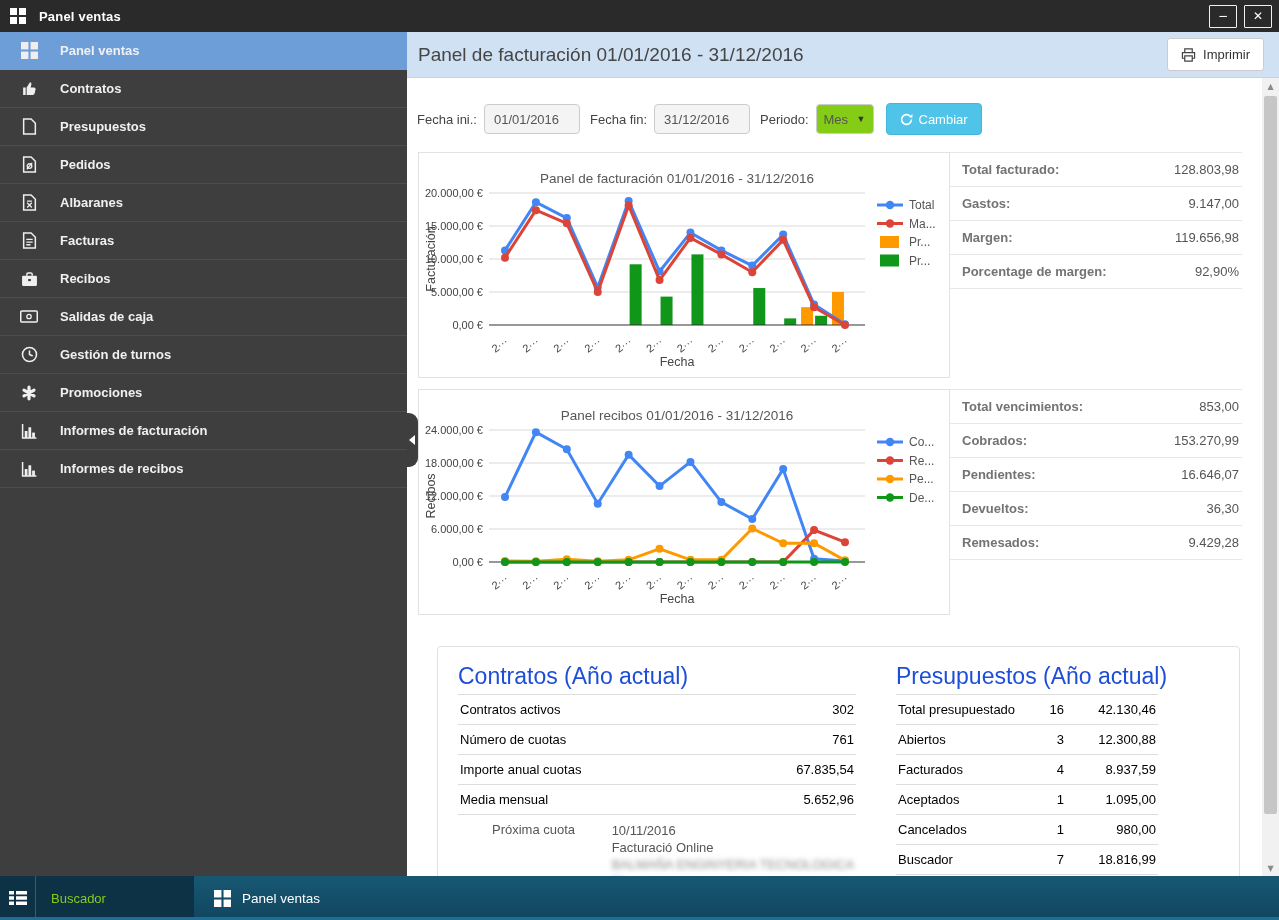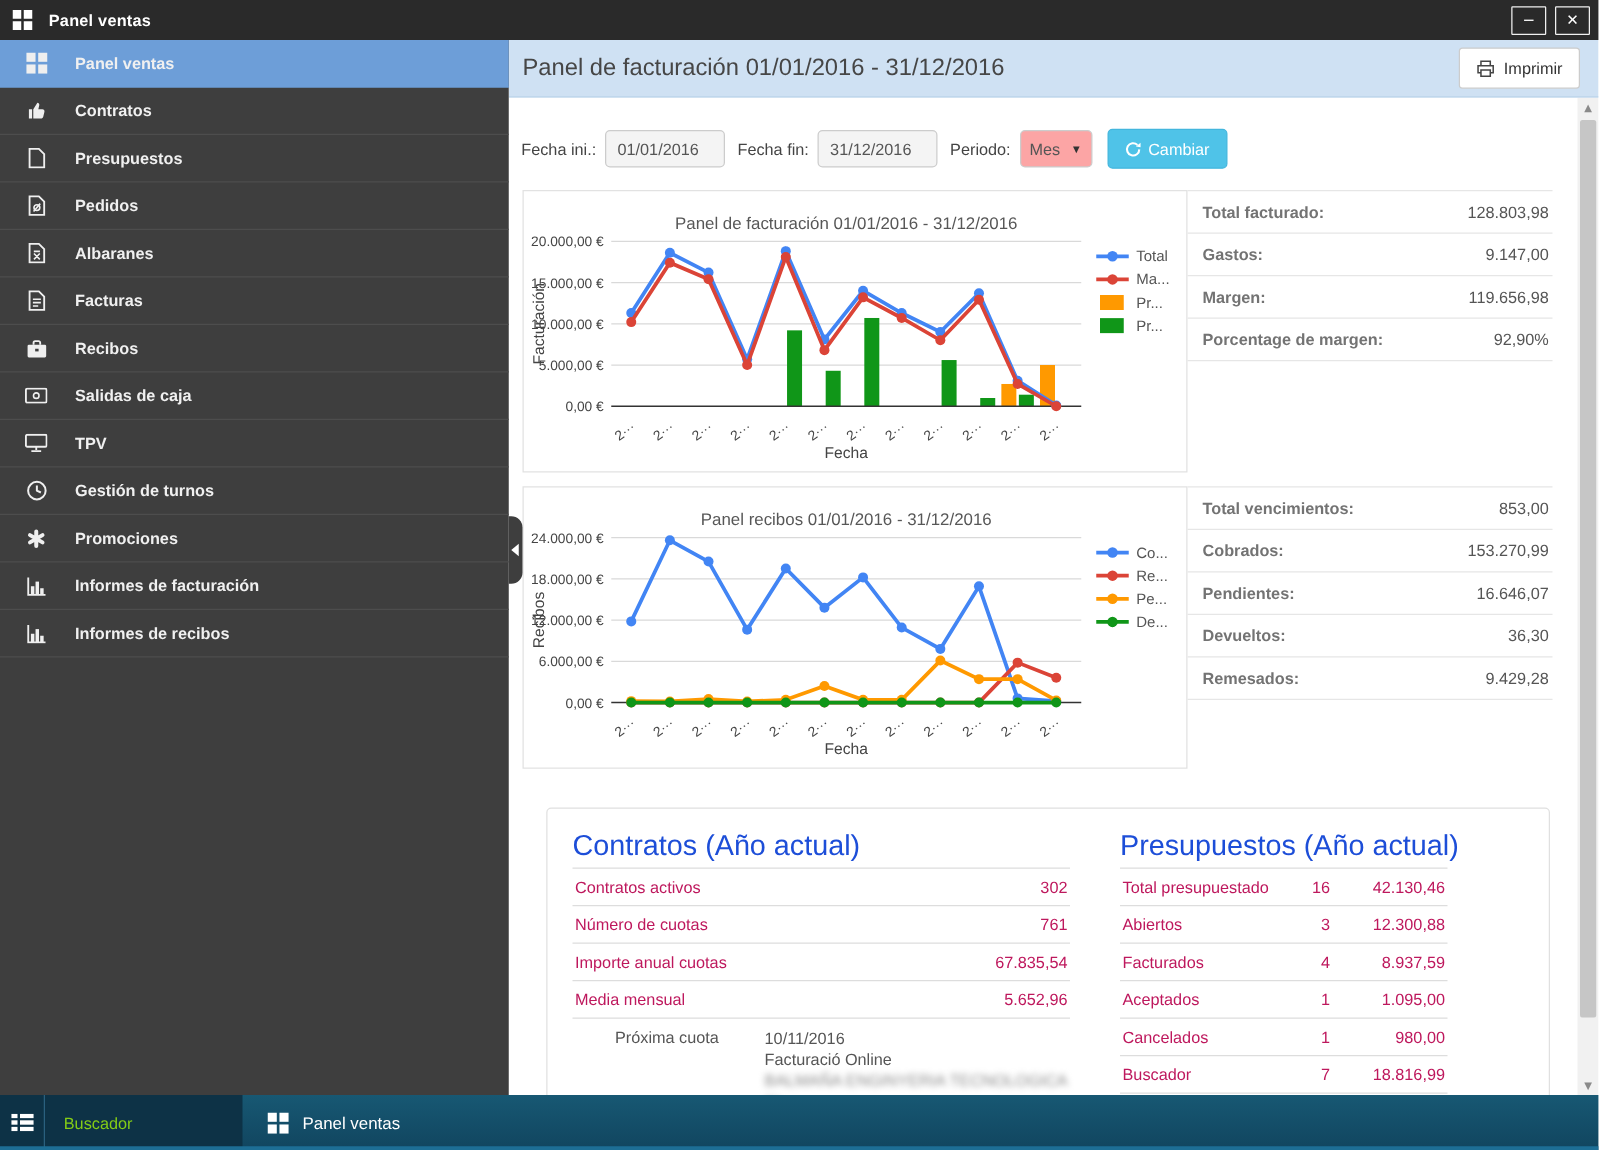--- a/index.html
+++ b/index.html
@@ -39,21 +39,21 @@
     display:flex; align-items:center; gap:7px; font-family:"Liberation Sans", sans-serif; }
 
   .content { position:absolute; top:46px; left:0; right:17px; bottom:0; background:#fff;
     overflow:hidden; padding-left:10px; }
 
   
   .filters { margin-top:25px; display:flex; align-items:center; font-size:13px; color:#444; }
   .filters label { margin-right:7px; }
   .txt { width:96px; height:30px; background:#f4f4f4; border:1px solid #ccc; border-radius:4px;
     padding:0 9px; font-size:13px; color:#555; margin-right:10px; font-family:"Liberation Sans", sans-serif; }
-  .select { width:58px; height:30px; background:#fca5a5; border:1px solid #ccc; border-radius:4px;
+  .select { width:58px; height:30px; background:#84cc16; border:1px solid #ccc; border-radius:4px;
     display:flex; align-items:center; justify-content:space-between; padding:0 7px; font-size:13px;
     color:#555; margin-right:12px; cursor:pointer; }
   .select .caret { font-size:9px; color:#333; }
   .cambiar-btn { height:32px; padding:10px 13px; background:#4fc3e8; border:1px solid #43b6dd;
     border-radius:4px; color:#fff; font-size:13px; cursor:pointer; display:flex; align-items:center;
     gap:6px; font-family:"Liberation Sans", sans-serif; }
 
   
   .row { display:flex; align-items:flex-start; margin-top:17px; margin-left:1px; }
   .row + .row { margin-top:11px; }
@@ -65,21 +65,21 @@
   .stat-row .sv { color:#555; }
 
   
   .bottom-panel { margin-top:31px; margin-left:20px; width:803px; height:420px;
     border:1px solid #e0e0e0; border-radius:4px; background:#fff; display:flex; padding:16px 0 0 20px; }
   .bt-col h2 { font-size:23px; font-weight:400; color:#1d4ed8; margin-bottom:4px; white-space:nowrap; }
   .bt-contratos { width:398px; }
   .bt-presupuestos { width:262px; margin-left:40px; }
   .t-rows { border-top:1px solid #ddd; }
   .t-row { display:flex; align-items:flex-start; padding:7px 2px; border-bottom:1px solid #ddd;
-    font-size:13px; color:#be185d; }
+    font-size:13px; color:#000000; }
   .t-row .lab { flex:1; }
   .t-row .cnt { width:40px; text-align:right; }
   .t-row .amt { width:92px; text-align:right; }
   .proxima-row { display:flex; padding:7px 2px; font-size:13px; color:#555;margin-left:32px; }
   .pr-label { width:129px; }
   .pr-value div { line-height:17px; }
   .blurred { filter:blur(2.6px); color:#8a8a8a; }
 
   
   .vscroll { position:absolute; top:46px; right:0; width:17px; bottom:0; background:#f1f1f1; }
@@ -193,29 +193,20 @@
         <span>Recibos</span>
       </div>
       <div class="side-item">
         <span class="side-icon">
           <svg width="18" height="13" viewBox="0 0 17 12">
             <rect x=".7" y=".7" width="15.6" height="10.6" rx="1" fill="none" stroke="#efefef" stroke-width="1.4"></rect>
             <circle cx="8.5" cy="6" r="2.1" fill="none" stroke="#efefef" stroke-width="1.2"></circle>
           </svg>
         </span>
         <span>Salidas de caja</span>
-      </div>
-      <div class="side-item">
-        <span class="side-icon">
-          <svg width="18" height="15" viewBox="0 0 17 14">
-            <rect x=".7" y=".7" width="15.6" height="9" rx="1" fill="none" stroke="#efefef" stroke-width="1.4"></rect>
-            <path d="M8.5 9.7v2.5M4.8 13h7.4" stroke="#efefef" stroke-width="1.4"></path>
-          </svg>
-        </span>
-        <span>TPV</span>
       </div>
       <div class="side-item">
         <span class="side-icon">
           <svg width="17" height="17" viewBox="0 0 16 16">
             <circle cx="8" cy="8" r="6.6" fill="none" stroke="#efefef" stroke-width="1.5"></circle>
             <path d="M8 4.2V8l3 1.4" fill="none" stroke="#efefef" stroke-width="1.5"></path>
           </svg>
         </span>
         <span>Gestión de turnos</span>
       </div>

